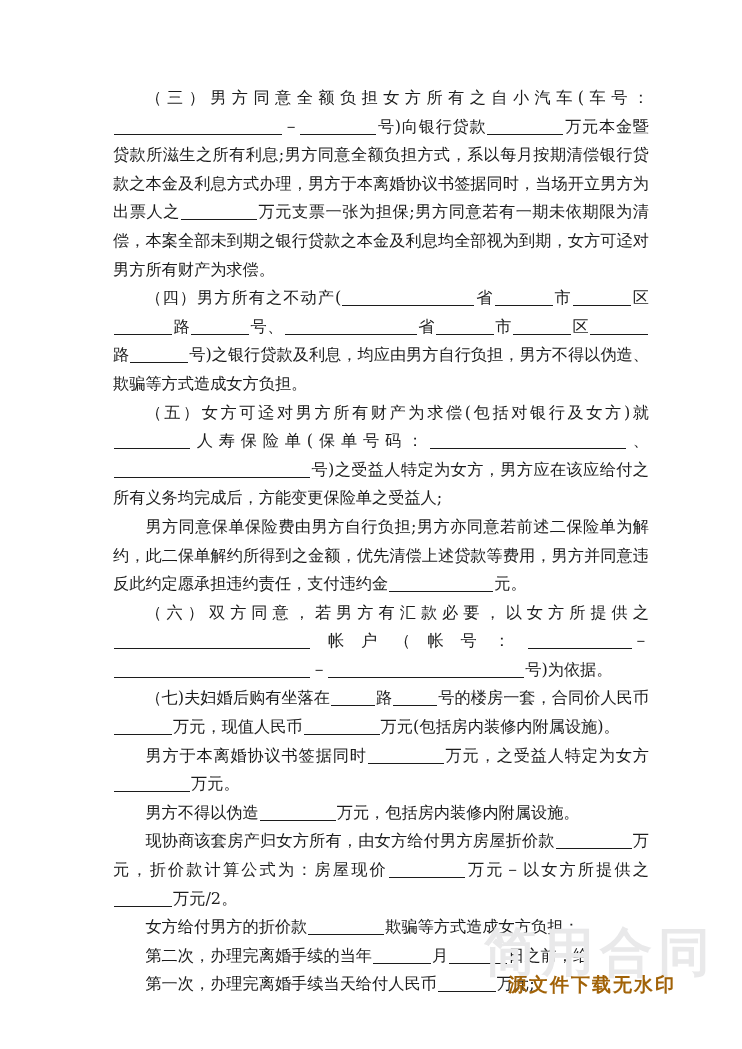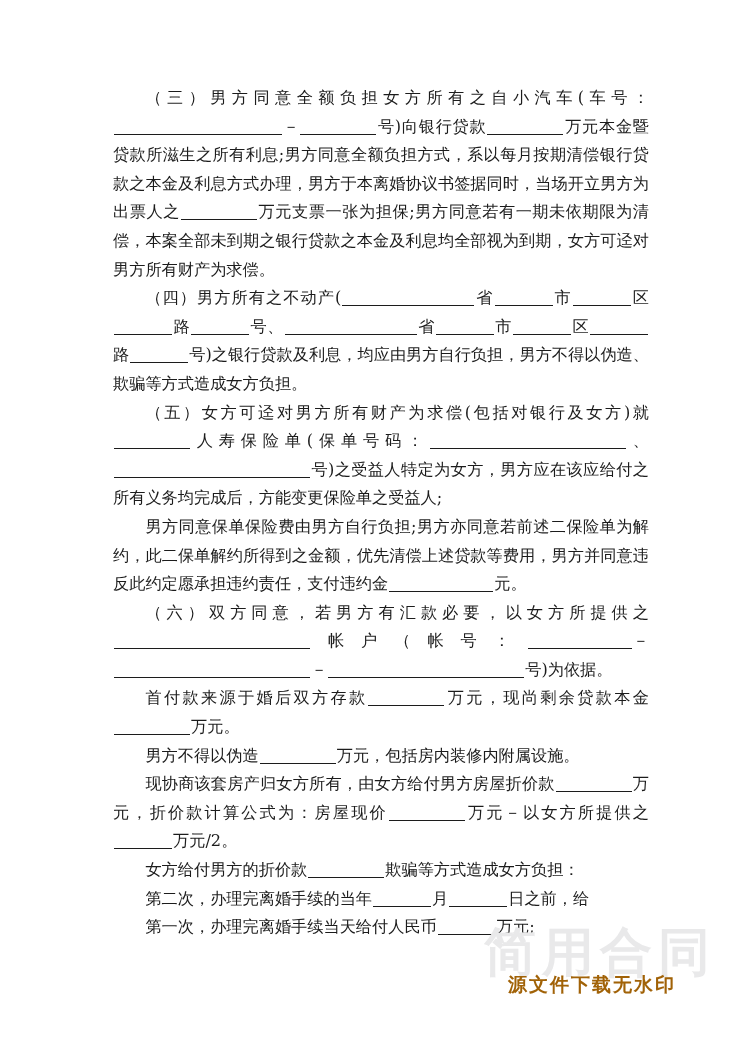--- a/index.html
+++ b/index.html
@@ -90,21 +90,22 @@
 <body>
 
 <div id="page">
 
   <div id="doc-body">
       <p class="para indent spread"><span>（三）男方同意全额负担女方所有之自小汽车(车号：</span><span class="blank b-xxl"></span><span>－</span><span class="blank b-m"></span><span>号)向银行贷款</span><span class="blank b-m"></span><span>万元本金暨贷款所滋生之所有利息;男方同意全额负担方式，系以每月按期清偿银行贷款之本金及利息方式办理，男方于本离婚协议书签据同时，当场开立男方为出票人之</span><span class="blank b-m"></span><span>万元支票一张为担保;男方同意若有一期未依期限为清偿，本案全部未到期之银行贷款之本金及利息均全部视为到期，女方可迳对男方所有财产为求偿。</span></p>
       <p class="para indent spread"><span>（四）男方所有之不动产(</span><span class="blank b-xl"></span><span>省</span><span class="blank b-s"></span><span>市</span><span class="blank b-s"></span><span>区</span><span class="blank b-s"></span><span>路</span><span class="blank b-s"></span><span>号、</span><span class="blank b-xl"></span><span>省</span><span class="blank b-s"></span><span>市</span><span class="blank b-s"></span><span>区</span><span class="blank b-s"></span><span>路</span><span class="blank b-s"></span><span>号)之银行贷款及利息，均应由男方自行负担，男方不得以伪造、欺骗等方式造成女方负担。</span></p>
       <p class="para indent spread"><span>（五）女方可迳对男方所有财产为求偿(包括对银行及女方)就</span><span class="blank b-m"></span><span>人寿保险单(保单号码：</span><span class="blank b-huge"></span><span>、</span><span class="blank b-huge"></span><span>号)之受益人特定为女方，男方应在该应给付之所有义务均完成后，方能变更保险单之受益人;</span></p>
       <p class="para indent spread"><span>男方同意保单保险费由男方自行负担;男方亦同意若前述二保险单为解约，此二保单解约所得到之金额，优先清偿上述贷款等费用，男方并同意违反此约定愿承担违约责任，支付违约金</span><span class="blank b-l"></span><span>元。</span></p>
       <p class="para indent spread"><span>（六）双方同意，若男方有汇款必要，以女方所提供之</span><span class="blank b-huge"></span><span>帐户（帐号：</span><span class="blank b-l"></span><span>－</span><span class="blank b-huge"></span><span>－</span><span class="blank b-huge"></span><span>号)为依据。</span></p>
-      <p class="para indent spread"><span>首付款来源于婚后双方存款</span><span class="blank b-m"></span><span>万元，现尚剩余贷款本金</span><span class="blank b-m"></span><span>万元。</span></p>
+      <p class="para indent spread"><span>（七)夫妇婚后购有坐落在</span><span class="blank b-xs"></span><span>路</span><span class="blank b-xs"></span><span>号的楼房一套，合同价人民币</span><span class="blank b-s"></span><span>万元，现值人民币</span><span class="blank b-m"></span><span>万元(包括房内装修内附属设施)。</span></p>
+      <p class="para indent spread"><span>男方于本离婚协议书签据同时</span><span class="blank b-m"></span><span>万元，之受益人特定为女方</span><span class="blank b-m"></span><span>万元。</span></p>
       <p class="para indent spread"><span>男方不得以伪造</span><span class="blank b-m"></span><span>万元，包括房内装修内附属设施。</span></p>
       <p class="para indent spread"><span>现协商该套房产归女方所有，由女方给付男方房屋折价款</span><span class="blank b-m"></span><span>万元，折价款计算公式为：房屋现价</span><span class="blank b-m"></span><span>万元－以女方所提供之</span><span class="blank b-s"></span><span>万元/2。</span></p>
       <p class="para indent spread"><span>女方给付男方的折价款</span><span class="blank b-m"></span><span>欺骗等方式造成女方负担：</span></p>
       <p class="para indent spread"><span>第二次，办理完离婚手续的当年</span><span class="blank b-s"></span><span>月</span><span class="blank b-s"></span><span>日之前，给</span></p>
       <p class="para indent spread"><span>第一次，办理完离婚手续当天给付人民币</span><span class="blank b-s"></span><span>万元;</span></p>
     </div>
 
   <div id="watermark-brand">简用合同</div>
 
   <div id="watermark-sub">源文件下载无水印</div>

